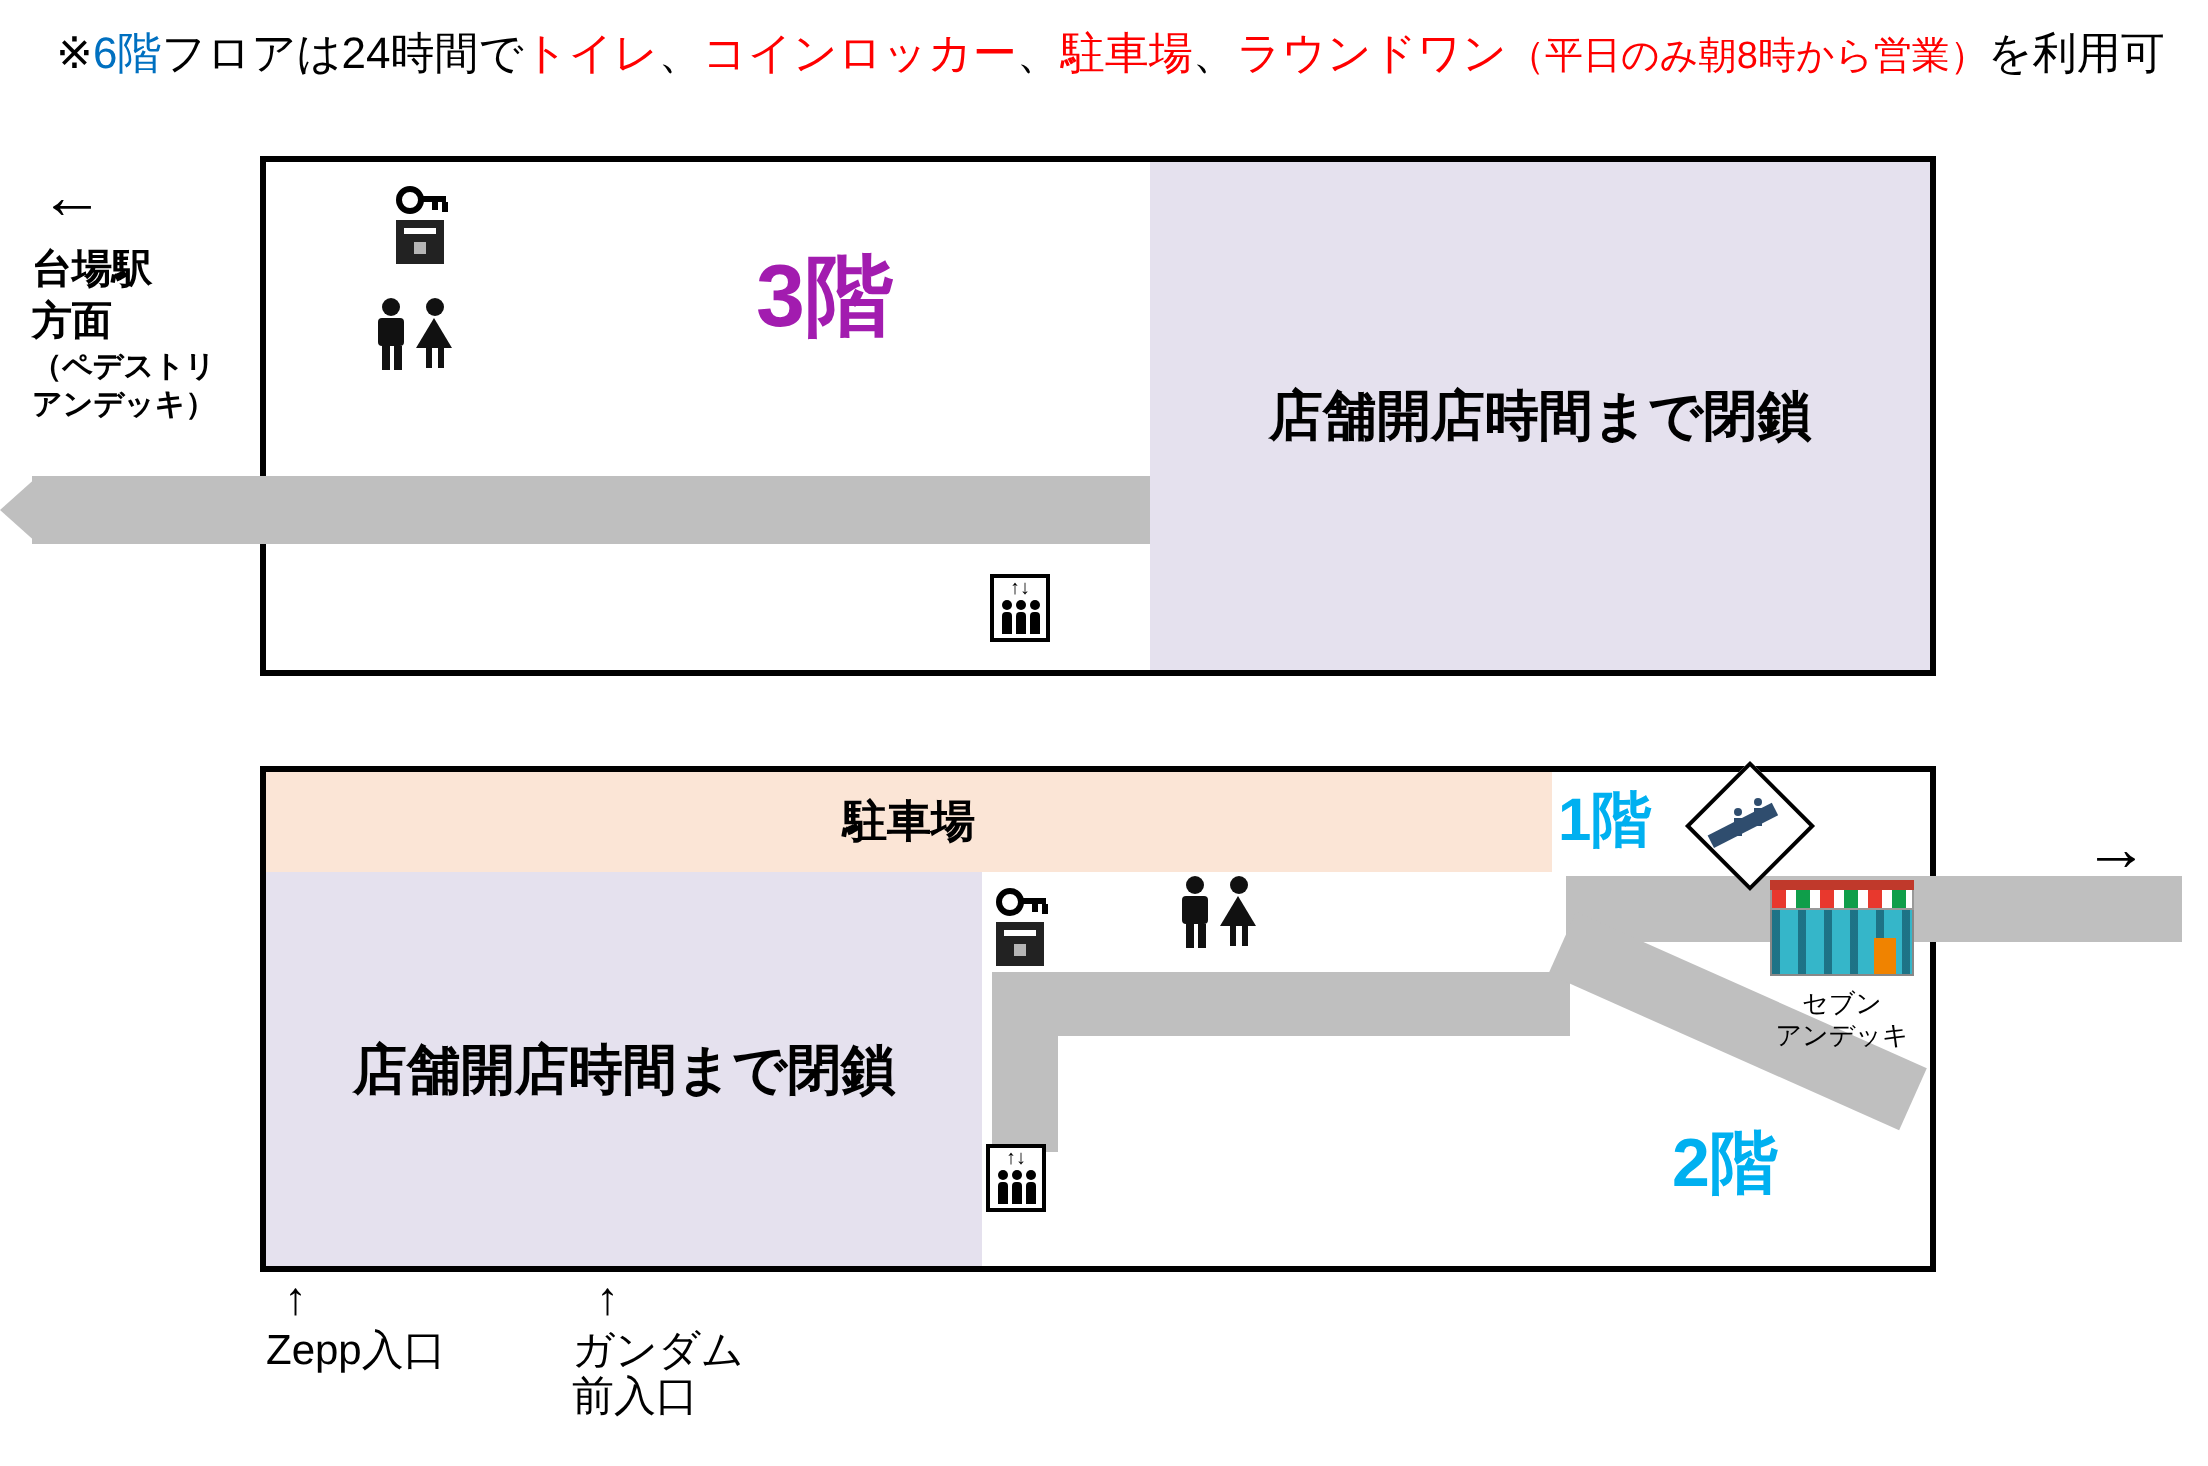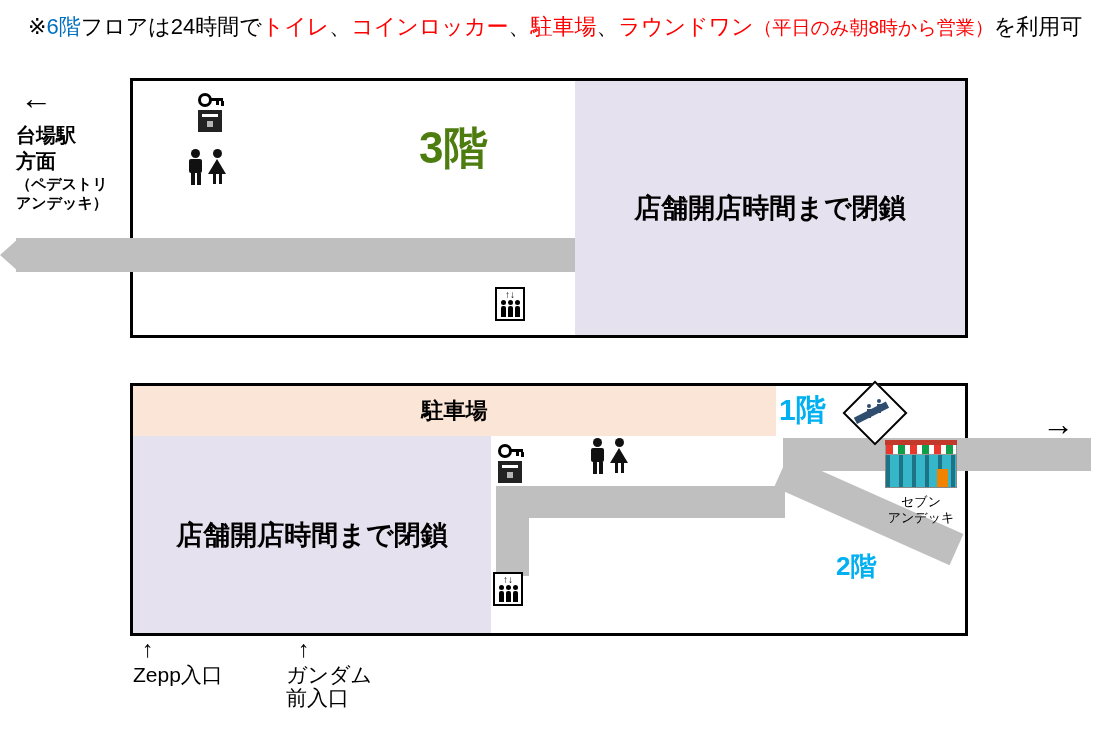--- a/index.html
+++ b/index.html
@@ -36,21 +36,21 @@
   #daiba-text .small{font-size:15px;line-height:19px;}
   
   #parking{left:0;top:0;width:643px;height:50px;background:#FBE5D6;display:flex;
     align-items:center;justify-content:center;font-size:22px;font-weight:bold;}
   #lav12{left:0;top:50px;width:358px;height:197px;}
   #bandA{left:365px;top:100px;width:287px;height:32px;}
   #stripV{left:363px;top:100px;width:33px;height:90px;}
   #bandR{left:650px;top:52px;width:308px;height:33px;}
   #diag{left:655px;top:70px;width:192px;height:34px;transform:rotate(24deg);transform-origin:0 0;}
   #floor1{left:646px;top:4px;font-size:30px;}
-  #floor2{left:703px;top:163px;font-size:26px;}
+  #floor2{left:703px;top:173px;font-size:34px;}
   #locker12{left:364px;top:56px;}
   #restroom12{left:458px;top:52px;}
   #elev12{left:360px;top:186px;}
   #note12{left:402px;top:196px;font-size:25px;font-weight:bold;}
   
   #diamond{left:719px;top:4px;width:46px;height:46px;border:2.5px solid #000;background:#fff;
     transform:rotate(45deg);box-sizing:border-box;}
   .diamond-inner{width:100%;height:100%;transform:rotate(-45deg);display:flex;
     align-items:center;justify-content:center;}
   .escG{position:relative;width:34px;height:28px;}
@@ -124,21 +124,21 @@
     <div class="big">台場駅</div>
     <div class="big">方面</div>
     <div class="small">（ペデストリ</div>
     <div class="small">アンデッキ）</div>
   </div>
 
   <div id="map3f" class="map">
     <div id="lav3" class="closed">
       <span>店舗開店時間まで閉鎖</span>
     </div>
-    <div id="floor3" class="floorlbl" style="color: #4d7c0f; margin-left: 41px;">3階</div>
+    <div id="floor3" class="floorlbl" style="color: #a21caf;">3階</div>
 
     <div id="locker3">
       <div class="lockerI">
         <div class="keyrow">
           <div class="kring"></div>
             <div class="kstem"></div>
             <div class="kt1"></div>
             <div class="kt2"></div>
         </div>
         <div class="boxrow">

